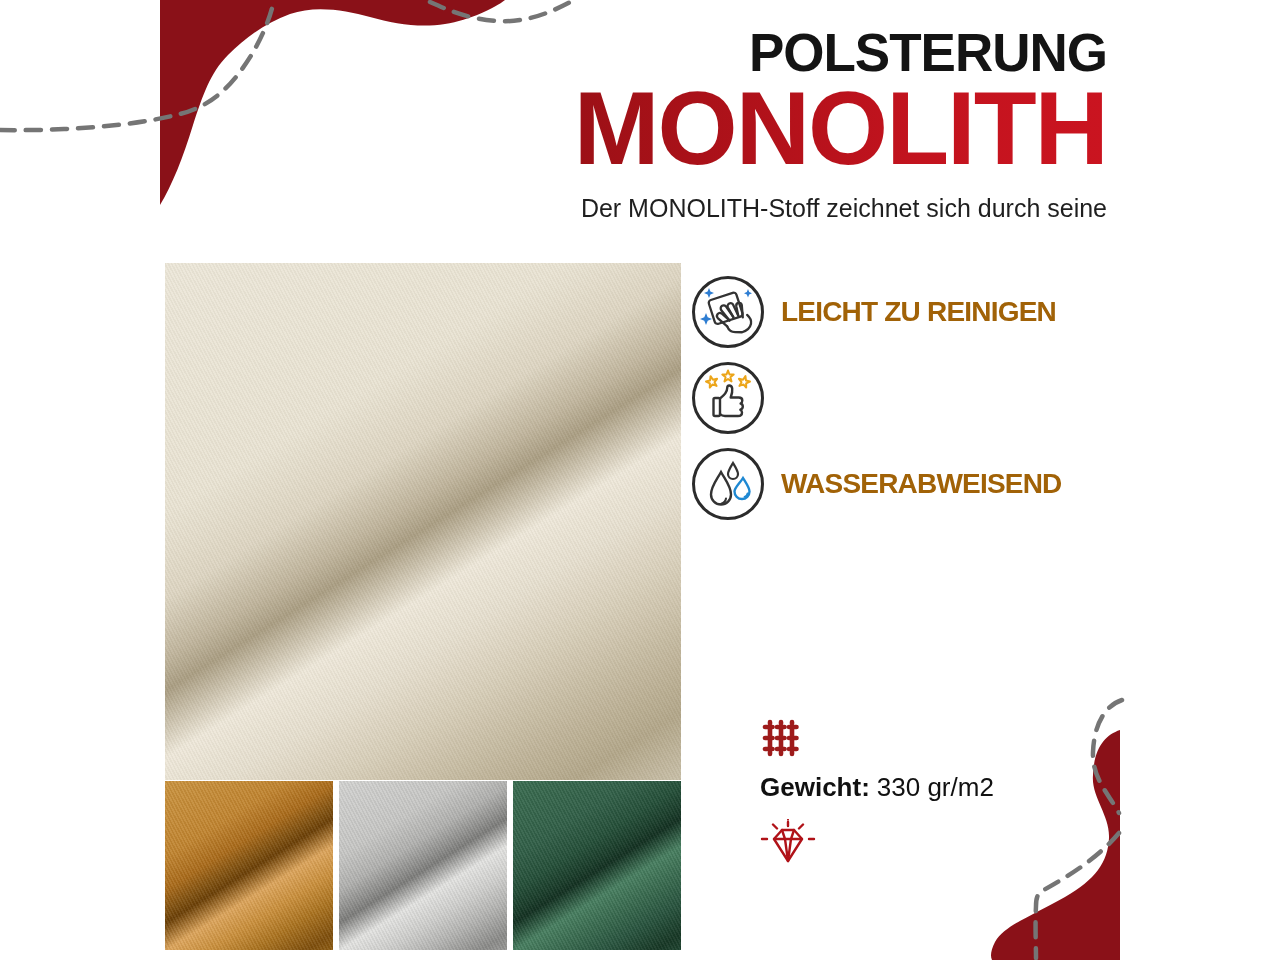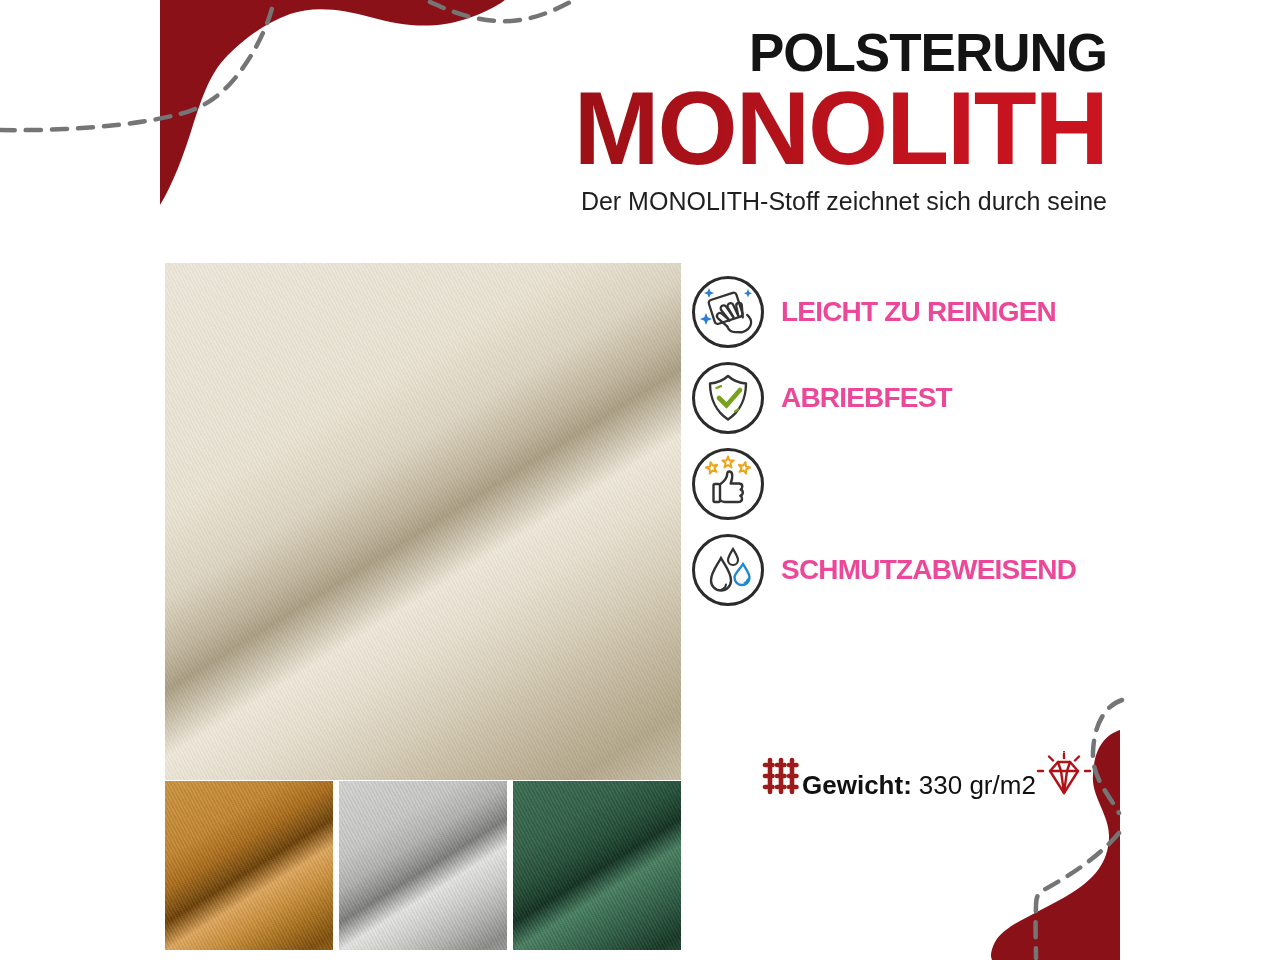--- a/index.html
+++ b/index.html
@@ -10,21 +10,21 @@
 
   
   .header{position:absolute;top:26px;right:13px;text-align:right;}
   .category{font-size:53px;font-weight:bold;color:#141414;letter-spacing:-1px;line-height:1.0;}
   .product{font-size:103px;font-weight:bold;letter-spacing:-2px;line-height:0.92;margin-top:3px;
            color:#b9121b;}
   @supports ((-webkit-background-clip:text) or (background-clip:text)){
     .product{background:linear-gradient(90deg,#9c1016 0%,#c3131e 65%,#ca1420 100%);
              -webkit-background-clip:text;background-clip:text;color:transparent;}
   }
-  .description{margin-top:9px;font-size:25px;color:#1f1f1f;line-height:1.22;}
+  .description{margin-top:16px;font-size:25px;color:#1f1f1f;line-height:1.22;}
 
   
   .fabric-main{position:absolute;left:5px;top:263px;width:516px;height:517px;
     background:
       repeating-linear-gradient(62deg, rgba(255,255,255,0.06) 0 1.5px, rgba(90,80,60,0.05) 1.5px 3px),
       linear-gradient(148deg,#ece7d9 0%,#e9e3d3 30%,#ddd5c2 40%,#c0b59d 47%,#a99d82 51%,
                       #eee8da 59%,#e6dfcf 66%,#d8cfba 74%,#c2b79d 84%,#b2a689 92%,#c8bfa8 100%);}
   .swatch-row{position:absolute;left:5px;top:781px;width:516px;height:169px;display:flex;gap:6px;}
   .swatch{flex:1;height:100%;}
   .swatch-camel{background:
@@ -38,24 +38,24 @@
   .swatch-green{background:
       repeating-linear-gradient(62deg, rgba(255,255,255,0.05) 0 1.5px, rgba(0,25,10,0.08) 1.5px 3px),
       linear-gradient(148deg,#3c6e52 0%,#336049 28%,#26503a 40%,#1b3d2b 48%,#143122 52%,
                       #4a8062 62%,#3a6b50 72%,#2a5540 82%,#183826 94%,#1f4430 100%);}
 
   
   .features{position:absolute;left:532px;top:276px;display:flex;flex-direction:column;gap:14px;}
   .feature-row{display:flex;align-items:center;gap:17px;height:72px;}
   .feature-icon{width:72px;height:72px;border-radius:50%;border:3px solid #2b2b2b;
                 box-sizing:border-box;background:#fff;display:flex;align-items:center;justify-content:center;flex:0 0 auto;}
-  .feature-label{font-size:28px;font-weight:bold;color:#ec4899;letter-spacing:-0.8px;white-space:nowrap;}
+  .feature-label{font-size:28px;font-weight:bold;color:#a16207;letter-spacing:-0.8px;white-space:nowrap;}
 
   
-  .specs{position:absolute;left:600px;top:751px;width:280px;display:flex;flex-direction:row;align-items:flex-end;}
+  .specs{position:absolute;left:600px;top:717px;width:280px;display:flex;flex-direction:column;align-items:flex-start;}
   .spec-text{font-size:26px;color:#111;margin-top:9px;white-space:nowrap;}
   .spec-label{font-weight:bold;}
   .spec-value{margin-left:7px;}
   .spec-gap{height:16px;}
 </style>
 </head>
 <body>
 
 <div class="canvas">
 
@@ -115,33 +115,20 @@
             <g fill="#2d7dd2">
               <path d="M14,9 L15.4,12.6 L19,14 L15.4,15.4 L14,19 L12.6,15.4 L9,14 L12.6,12.6 Z"></path>
               <path d="M11,34 L12.7,38.3 L17,40 L12.7,41.7 L11,46 L9.3,41.7 L5,40 L9.3,38.3 Z"></path>
               <path d="M53,10 L54.2,13 L57,14.2 L54.2,15.4 L53,18.4 L51.8,15.4 L49,14.2 L51.8,13 Z"></path>
             </g>
           </svg>
         </div>
         <div class="feature-label">LEICHT ZU REINIGEN</div>
       </div>
 
-      <div class="feature-row">
-        <div class="feature-icon">
-          <svg width="66" height="66" viewBox="0 0 66 66">
-            <path d="M33,11 C38,15.5 44.5,18 51,18.5 C51,33 45,46.5 33,54.5 C21,46.5 15,33 15,18.5 C21.5,18 28,15.5 33,11 Z" fill="none" stroke="#333333" stroke-width="2.4" stroke-linejoin="round"></path>
-            <g fill="none" stroke="#76a21e" stroke-linecap="round">
-              <path d="M24,33 L31.5,40.5 L45,25" stroke-width="4.6"></path>
-              <path d="M21.5,23 l4.5,-1.8" stroke-width="2.4"></path>
-              <path d="M40,46.5 l3.2,-2" stroke-width="2.4"></path>
-            </g>
-          </svg>
-        </div>
-        <div class="feature-label">ABRIEBFEST</div>
-      </div>
 
       <div class="feature-row">
         <div class="feature-icon">
           <svg width="66" height="66" viewBox="0 0 66 66">
             <g fill="none" stroke="#eca519" stroke-width="2" stroke-linejoin="round">
               <path transform="translate(17,17) rotate(-14)" d="M0,-6 L1.5,-2 L5.7,-1.9 L2.4,0.8 L3.5,4.9 L0,2.5 L-3.5,4.9 L-2.4,0.8 L-5.7,-1.9 L-1.5,-2 Z"></path>
               <path transform="translate(33,11.5)" d="M0,-6 L1.5,-2 L5.7,-1.9 L2.4,0.8 L3.5,4.9 L0,2.5 L-3.5,4.9 L-2.4,0.8 L-5.7,-1.9 L-1.5,-2 Z"></path>
               <path transform="translate(49,17) rotate(14)" d="M0,-6 L1.5,-2 L5.7,-1.9 L2.4,0.8 L3.5,4.9 L0,2.5 L-3.5,4.9 L-2.4,0.8 L-5.7,-1.9 L-1.5,-2 Z"></path>
             </g>
             <g fill="none" stroke="#333333" stroke-width="2.4" stroke-linecap="round" stroke-linejoin="round">
@@ -157,21 +144,21 @@
           <svg width="66" height="66" viewBox="0 0 66 66">
             <g fill="none" stroke-linecap="round">
               <path d="M26,21 C30,28.5 36,35.5 36,43.5 a10,10 0 1 1 -20,0 C16,35.5 22,28.5 26,21 Z" stroke="#333333" stroke-width="2.4"></path>
               <path d="M31,47.5 q-0.6,4 -4.8,5.2" stroke="#333333" stroke-width="2"></path>
               <path d="M38,12 C40.5,16.2 43,20.3 43,23 a5,5 0 1 1 -10,0 C33,20.3 35.5,16.2 38,12 Z" stroke="#333333" stroke-width="2.2"></path>
               <path d="M48,27 C51,32 54.5,36.8 54.5,40.5 a7.5,7.5 0 1 1 -15,0 C39.5,36.8 45,32 48,27 Z" stroke="#1e88d2" stroke-width="2.4"></path>
               <path d="M52.5,42.5 q-0.4,2.6 -3,3.4" stroke="#1e88d2" stroke-width="1.8"></path>
             </g>
           </svg>
         </div>
-        <div class="feature-label">SCHMUTZABWEISEND</div>
+        <div class="feature-label">WASSERABWEISEND</div>
       </div>
 
     </div>
 
     <div class="specs">
       <div>
         <svg width="42" height="42" viewBox="0 0 42 42">
           <g fill="none" stroke="#9e1b1b" stroke-width="4.6" stroke-linecap="round" stroke-dasharray="7.5 4.5">
             <path d="M5,10 H37 M5,21 H37 M5,32 H37"></path>
             <path d="M10,5 V37 M21,5 V37 M32,5 V37" stroke-dashoffset="6"></path>

